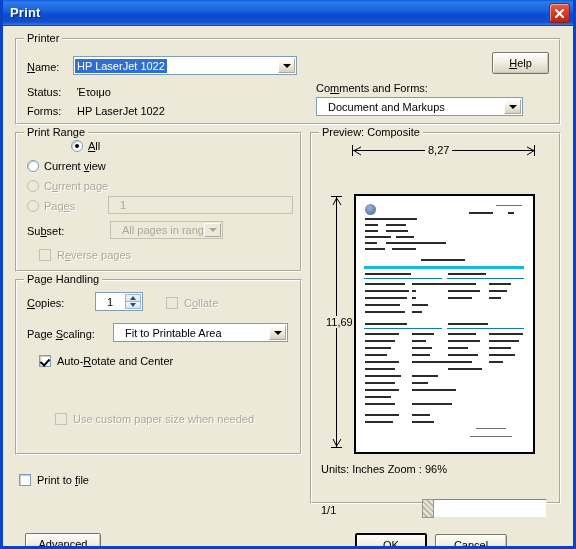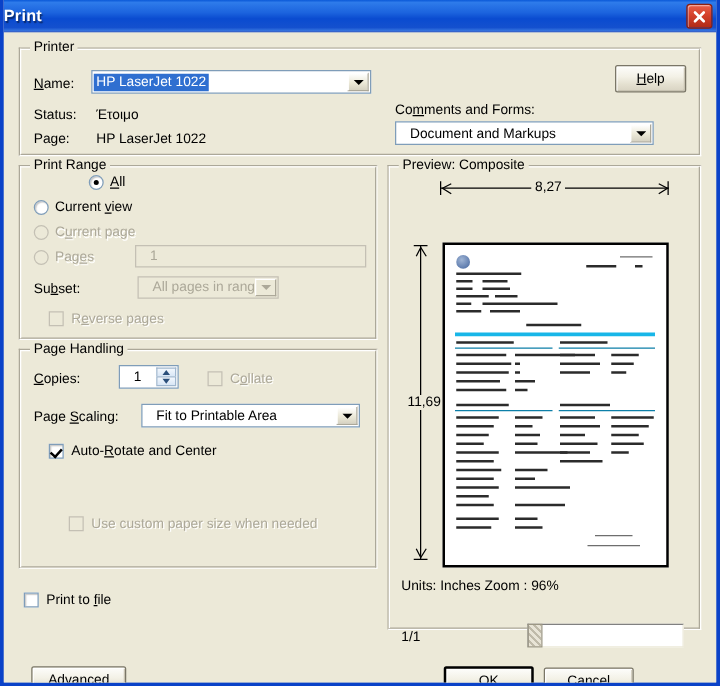--- a/index.html
+++ b/index.html
@@ -30,20 +30,21 @@
     background: linear-gradient(to bottom,
         #0A59D8 0%, #2E7BEA 8%, #1C64DE 40%,
         #0A4BD0 60%, #1450CE 88%, #3A79E0 100%);
     border-bottom: 1px solid #0A42C8;
     display: flex; align-items: center;
   }
   .title-text {
     color: #ffffff;
     font-size: 13px;
     font-weight: bold;
+    margin-left: 7px;
     text-shadow: 1px 1px 1px rgba(0,0,0,.5);
     letter-spacing: .2px;
   }
   .close-btn {
     position: absolute; right: 3px; top: 3px;
     width: 21px; height: 20px;
     background: linear-gradient(to bottom, #E8604A 0%, #D4402A 45%, #B02A17 100%);
     border: 1px solid #8B2010;
     border-radius: 3px;
     display: flex; align-items: center; justify-content: center;
@@ -265,21 +266,21 @@
     <span class="lbl" style="left:24px; top:35px;"><u>N</u>ame:</span>
     <div class="field" style="left:70px; top:30px; width:224px; height:19px;">
       <span class="field-text sel">HP LaserJet 1022</span>
       <div class="combo-btn">
         <span class="arrow-dn"></span>
       </div>
     </div>
 
     <span class="lbl" style="left:24px; top:60px;">Status:</span>
     <span class="lbl" style="left:74px; top:60px;">Έτοιμο</span>
-    <span class="lbl" style="left:24px; top:79px;">Page:</span>
+    <span class="lbl" style="left:24px; top:79px;">Forms:</span>
     <span class="lbl" style="left:74px; top:79px;">HP LaserJet 1022</span>
 
     <div class="btn" style="left:489px; top:26px; width:57px; height:22px;">
       <span><u>H</u>elp</span>
     </div>
 
     <span class="lbl" style="left:313px; top:56px;">Co<u>m</u>ments and Forms:</span>
     <div class="field" style="left:313px; top:71px; width:207px; height:19px;">
       <span class="field-text">Document and Markups</span>
       <div class="combo-btn">

